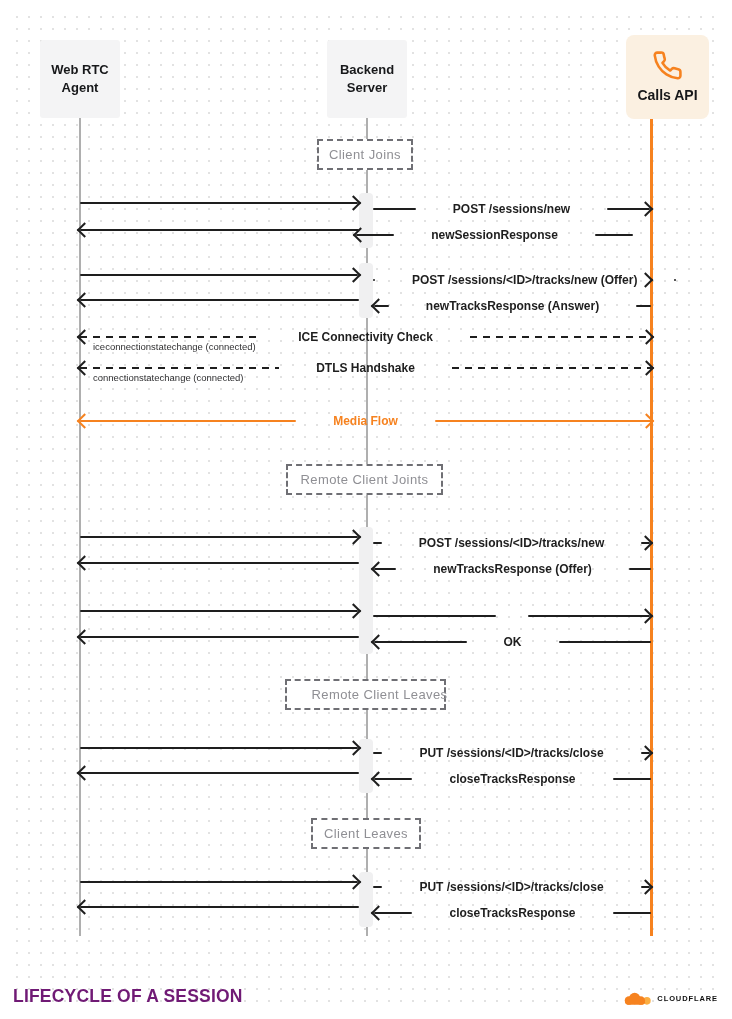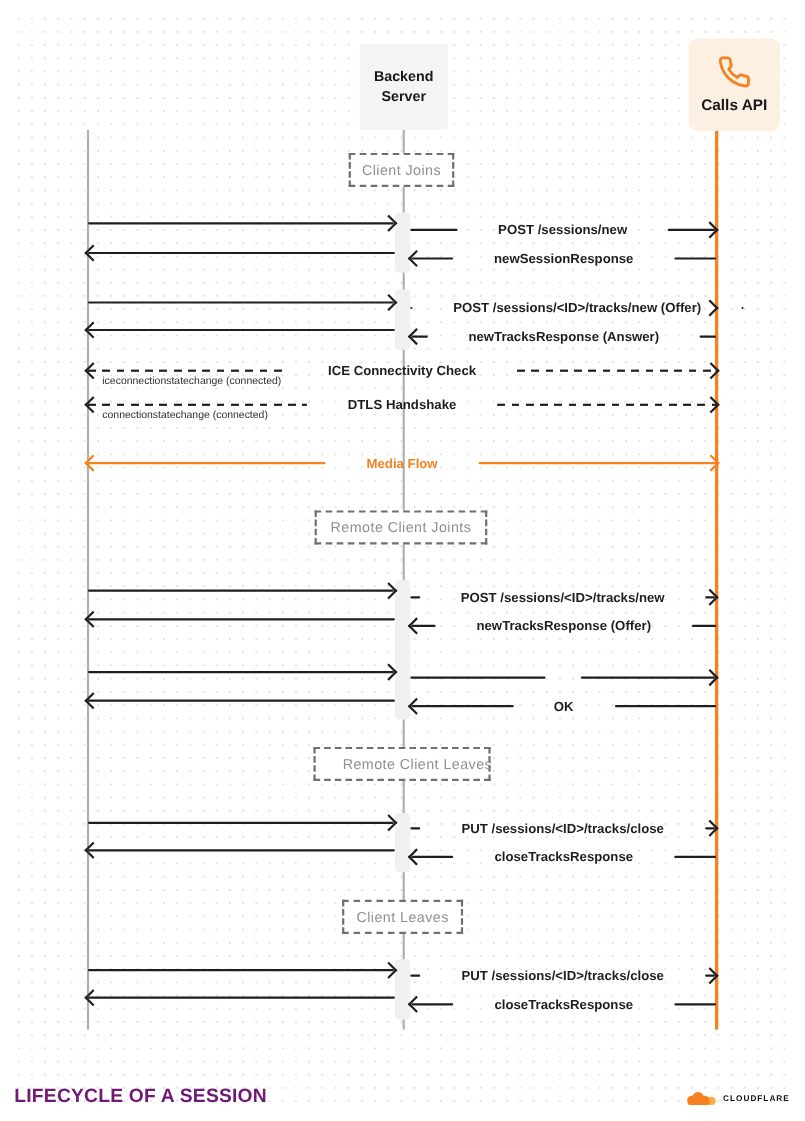--- a/index.html
+++ b/index.html
@@ -45,20 +45,23 @@
   <div class="lifeline" style="left:79px;top:118px;height:818px;"></div>
   <div class="lifeline" style="left:366px;top:118px;height:818px;"></div>
   <div class="lifeline orange" style="left:650px;top:119px;height:817px;"></div>
 
   <div class="bar" style="top:193px;height:55px;"></div>
   <div class="bar" style="top:263px;height:55px;"></div>
   <div class="bar" style="top:527px;height:127px;"></div>
   <div class="bar" style="top:739px;height:54px;"></div>
   <div class="bar" style="top:872px;height:55px;"></div>
 
+  <div class="actor" style="left:40px;top:40px;width:80px;height:78px;">
+    <span>Web RTC Agent</span>
+  </div>
   <div class="actor" style="left:327px;top:40px;width:80px;height:78px;">
     <span>Backend Server</span>
   </div>
   <div class="actor calls" style="left:610px;top:35px;width:83px;height:84px;">
     <span class="picon">
       <svg width="31" height="31" viewBox="0 0 24 24" fill="none" stroke="#F6821F" stroke-width="2" stroke-linecap="round" stroke-linejoin="round">
         <path d="M22 16.92v3a2 2 0 0 1-2.18 2 19.79 19.79 0 0 1-8.63-3.07 19.5 19.5 0 0 1-6-6 19.79 19.79 0 0 1-3.07-8.67A2 2 0 0 1 4.11 2h3a2 2 0 0 1 2 1.72 12.84 12.84 0 0 0 .7 2.81 2 2 0 0 1-.45 2.11L8.09 9.91a16 16 0 0 0 6 6l1.27-1.27a2 2 0 0 1 2.11-.45 12.84 12.84 0 0 0 2.81.7A2 2 0 0 1 22 16.92z"></path>
       </svg>
     </span>
     <span>Calls API</span>
@@ -81,21 +84,21 @@
     <div class="line"></div>
   </div>
   <div class="msg ar" style="left:373px;top:202px;width:277px;">
     <div class="line"></div>
     <span class="mlabel">POST /sessions/new</span>
     <div class="line"></div>
   </div>
   <div class="msg al" style="left:80px;top:223px;width:279px;">
     <div class="line"></div>
   </div>
-  <div class="msg al" style="left:374px;top:228px;width:277px;">
+  <div class="msg al" style="left:356px;top:228px;width:277px;">
     <div class="line"></div>
     <span class="mlabel">newSessionResponse</span>
     <div class="line"></div>
   </div>
 
   <div class="msg ar" style="left:80px;top:268px;width:278px;">
     <div class="line"></div>
   </div>
   <div class="msg ar" style="left:373px;top:273px;width:277px;">
     <div class="line"></div>

